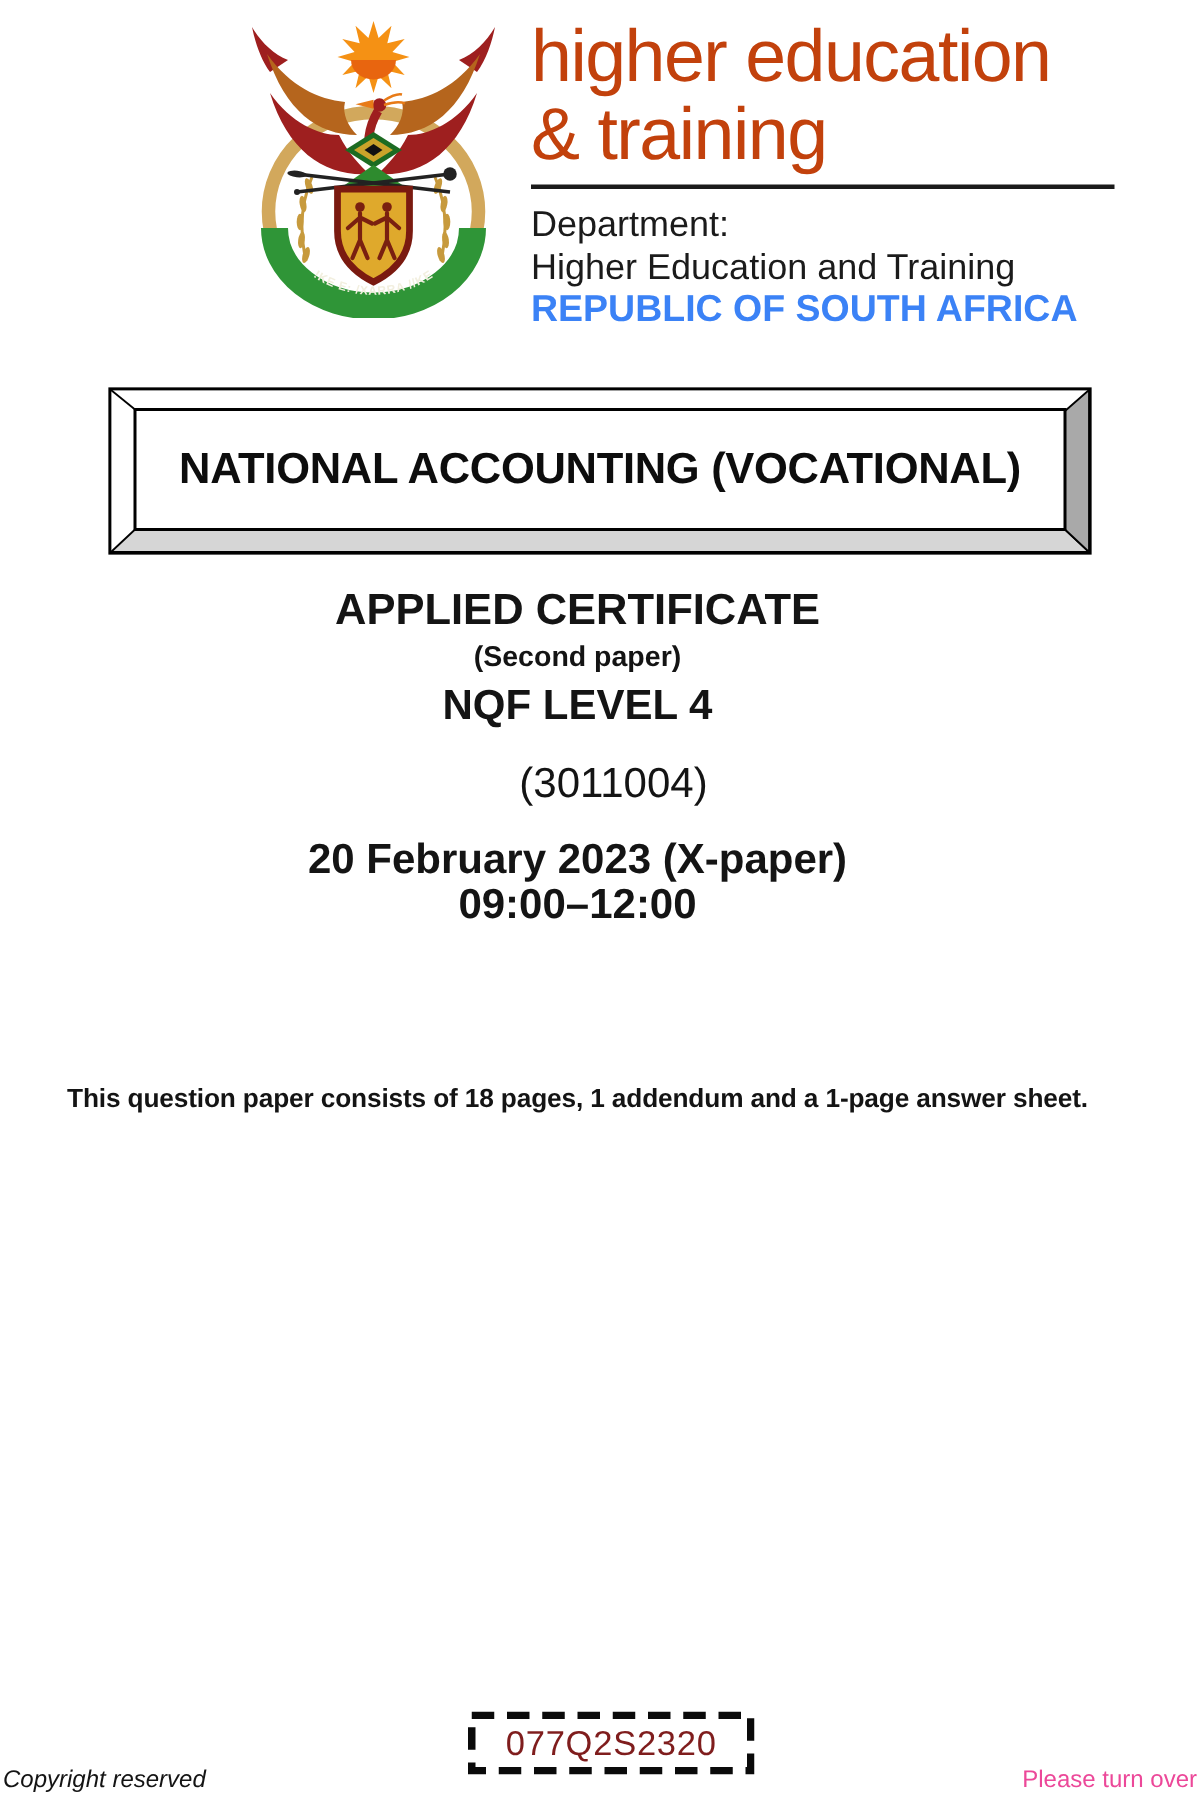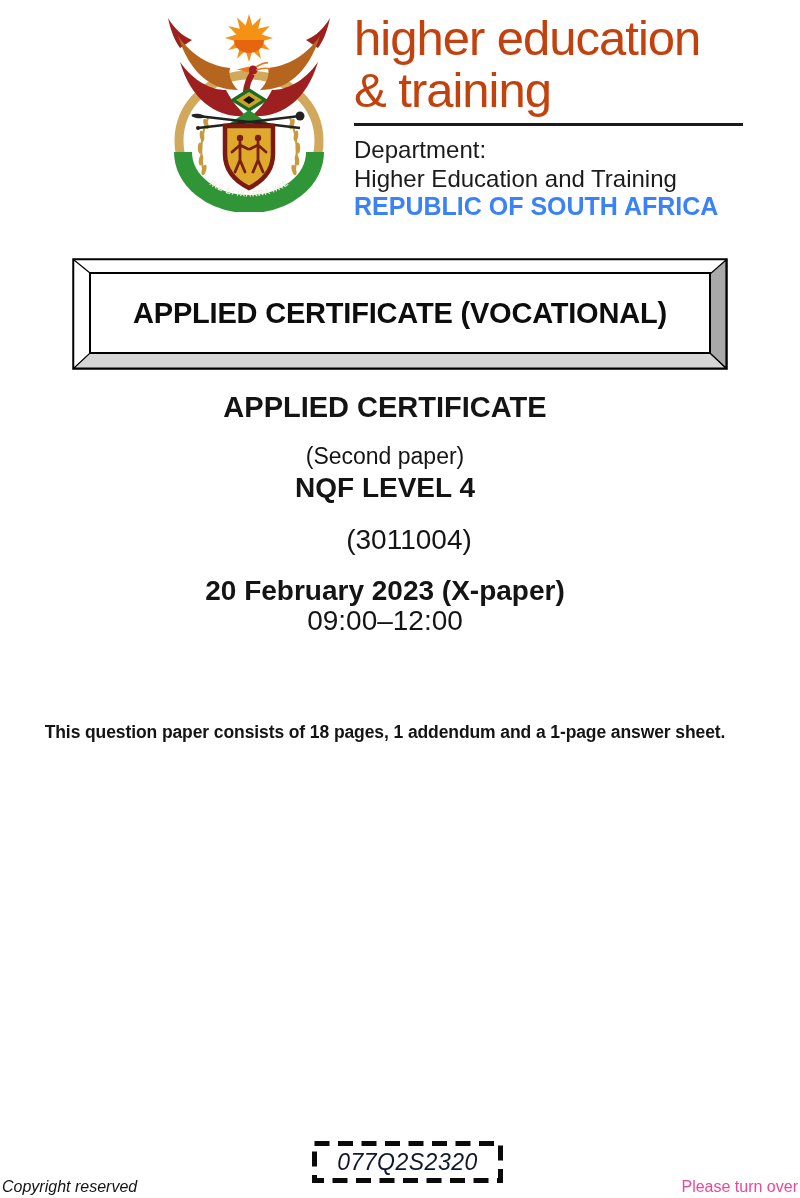--- a/index.html
+++ b/index.html
@@ -21,36 +21,36 @@
   .cert-box svg{position:absolute;left:0;top:0;width:100%;height:100%;}
   .cert-text{
     position:absolute;left:18px;top:15px;width:620px;height:80px;
     display:flex;align-items:center;justify-content:center;
     font-size:29px;font-weight:700;letter-spacing:-0.2px;color:#0d0d0d;white-space:nowrap;
   }
   
   .exam-block{position:absolute;left:0;top:391px;width:770px;text-align:center;}
   .exam-block div{white-space:nowrap;}
   .subject{font-size:29px;line-height:32px;font-weight:700;}
-  .paper-desc{font-size:23px;line-height:31px;font-weight:400;margin-top:18px;}
+  .paper-desc{font-size:19px;line-height:31px;font-weight:700;}
   .nqf{font-size:28px;line-height:31px;font-weight:700;}
   .code{font-size:28px;line-height:31px;font-weight:400;margin-top:21px;padding-left:48px;}
   .session-date{font-size:28px;line-height:31px;font-weight:700;margin-top:20px;}
-  .session-time{font-size:28px;line-height:30px;font-weight:400;}
+  .session-time{font-size:28px;line-height:30px;font-weight:700;}
   .consists{
     position:absolute;left:0;top:722px;width:770px;text-align:center;
     font-size:17.5px;font-weight:700;letter-spacing:-0.1px;white-space:nowrap;
   }
   
   .code-box{position:absolute;left:312px;top:1141px;width:191px;height:42px;}
   .code-box svg{position:absolute;left:0;top:0;width:100%;height:100%;}
   .code-box .code-text{
     position:absolute;left:0;top:0;width:100%;height:100%;
     display:flex;align-items:center;justify-content:center;
-    font-size:23px;letter-spacing:0.5px;color:#0f172a;font-style:italic;
+    font-size:23px;letter-spacing:0.5px;color:#7f1d1d;
   }
   .footer-left{position:absolute;left:2px;bottom:2px;font-size:16px;color:#141414;font-style:italic;}
   .footer-right{position:absolute;right:2px;bottom:2px;font-size:16px;color:#ec4899;}
 </style>
 </head>
 <body>
 
 <div class="page">
 
   <svg class="emblem" viewBox="0 0 170 200" aria-hidden="true">
@@ -128,21 +128,21 @@
   </div>
 
   <div class="cert-box">
     <svg viewBox="0 0 656 112" preserveAspectRatio="none" aria-hidden="true">
       <rect x="1.25" y="1.25" width="653.5" height="109.5" fill="#ffffff" stroke="#000000" stroke-width="2"></rect>
       <polygon points="2,110 18,95 638,95 654,110" stroke="#000000" stroke-width="1.2" fill="#d6d6d6"></polygon>
       <polygon points="654,2 638,16 638,95 654,110" stroke="#000000" stroke-width="1.2" fill="#a9a9a9"></polygon>
       <rect x="18" y="15" width="620" height="80" fill="#ffffff" stroke="#000000" stroke-width="2"></rect>
       <line x1="2" y1="2" x2="18" y2="15" stroke="#000000" stroke-width="1.2"></line>
     </svg>
-    <div class="cert-text">APPLIED CERTIFICATE (VOCATIONAL)</div>
+    <div class="cert-text">NATIONAL ACCOUNTING (VOCATIONAL)</div>
   </div>
 
   <main class="exam-block">
     <div class="subject">APPLIED CERTIFICATE</div>
     <div class="paper-desc">(Second paper)</div>
     <div class="nqf">NQF LEVEL 4</div>
     <div class="code">(3011004)</div>
     <div class="session-date">20 February 2023 (X-paper)</div>
     <div class="session-time">09:00–12:00</div>
   </main>

